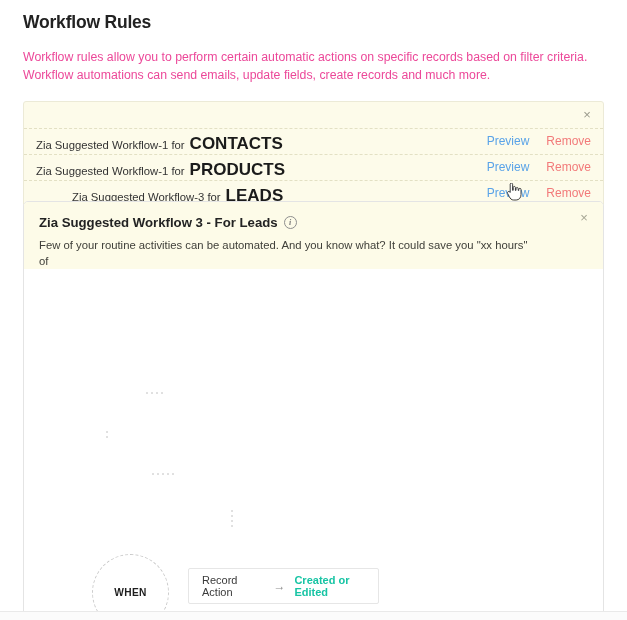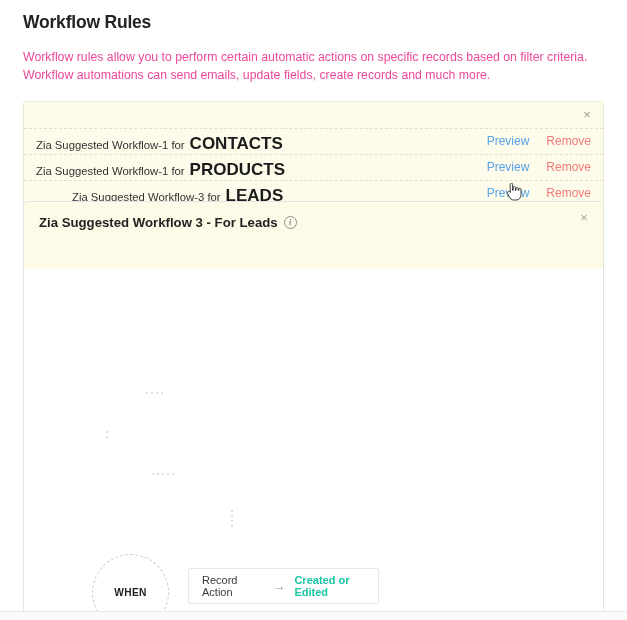--- a/index.html
+++ b/index.html
@@ -323,20 +323,24 @@
   </div>
 
   <svg class="cursor-hand" viewBox="0 0 16 18">
     <path d="M4.2 1.2c0-.7.6-1.2 1.2-1.2s1.2.5 1.2 1.2v6.1h.6V4.5c0-.6.5-1.1 1.1-1.1s1.1.5 1.1 1.1v2.9h.6V5.6c0-.6.5-1.1 1.1-1.1s1.1.5 1.1 1.1v1.8h.6v-1c0-.6.5-1.1 1.1-1.1s1.1.5 1.1 1.1v5.2c0 3.1-2 5.4-4.8 5.4H7.7c-2.3 0-3.4-1.4-4.4-3.3L1.6 10.4c-.4-.7-.1-1.5.6-1.8.6-.3 1.3-.1 1.7.4l.3.4V1.2z" fill="#ffffff" stroke="#2b2b2b" stroke-width="0.9"></path>
   </svg>
 
   <div class="detail-card">
 
     <div class="detail-banner">
       <span class="banner-title">Zia Suggested Workflow 3 - For Leads</span><span class="info-icon">i</span>
+      <div class="banner-desc">
+        <span>Few of your routine activities can be automated. And you know what? It could save you "xx hours" of</span>
+        <span>your sales person per week.</span>
+      </div>
       <div class="banner-close">×</div>
     </div>
 
     <div class="flow">
 
       <svg class="connectors">
 
         <line x1="122" y1="124" x2="141" y2="124" stroke="#c2c2c2" stroke-width="1" stroke-dasharray="2 3"></line>
 
         <line x1="83" y1="162" x2="83" y2="172" stroke="#c2c2c2" stroke-width="1" stroke-dasharray="2 3"></line>

